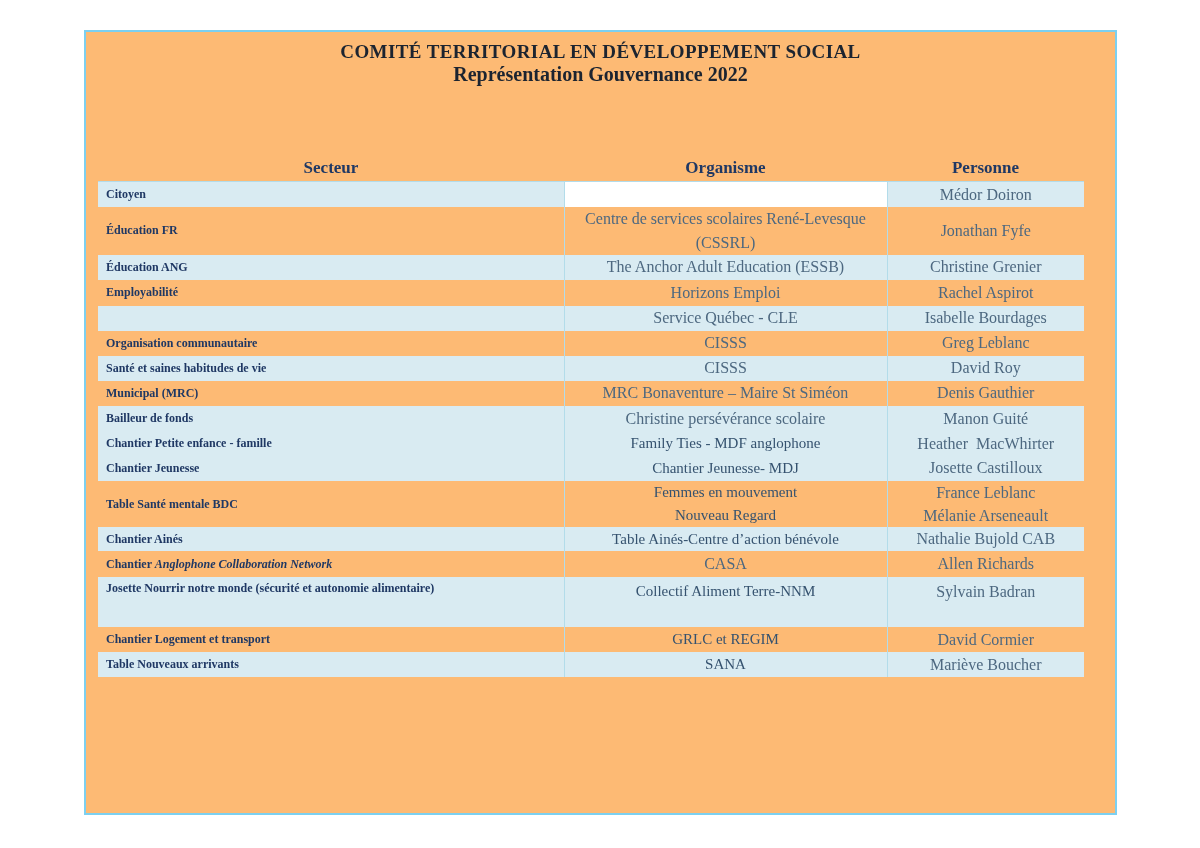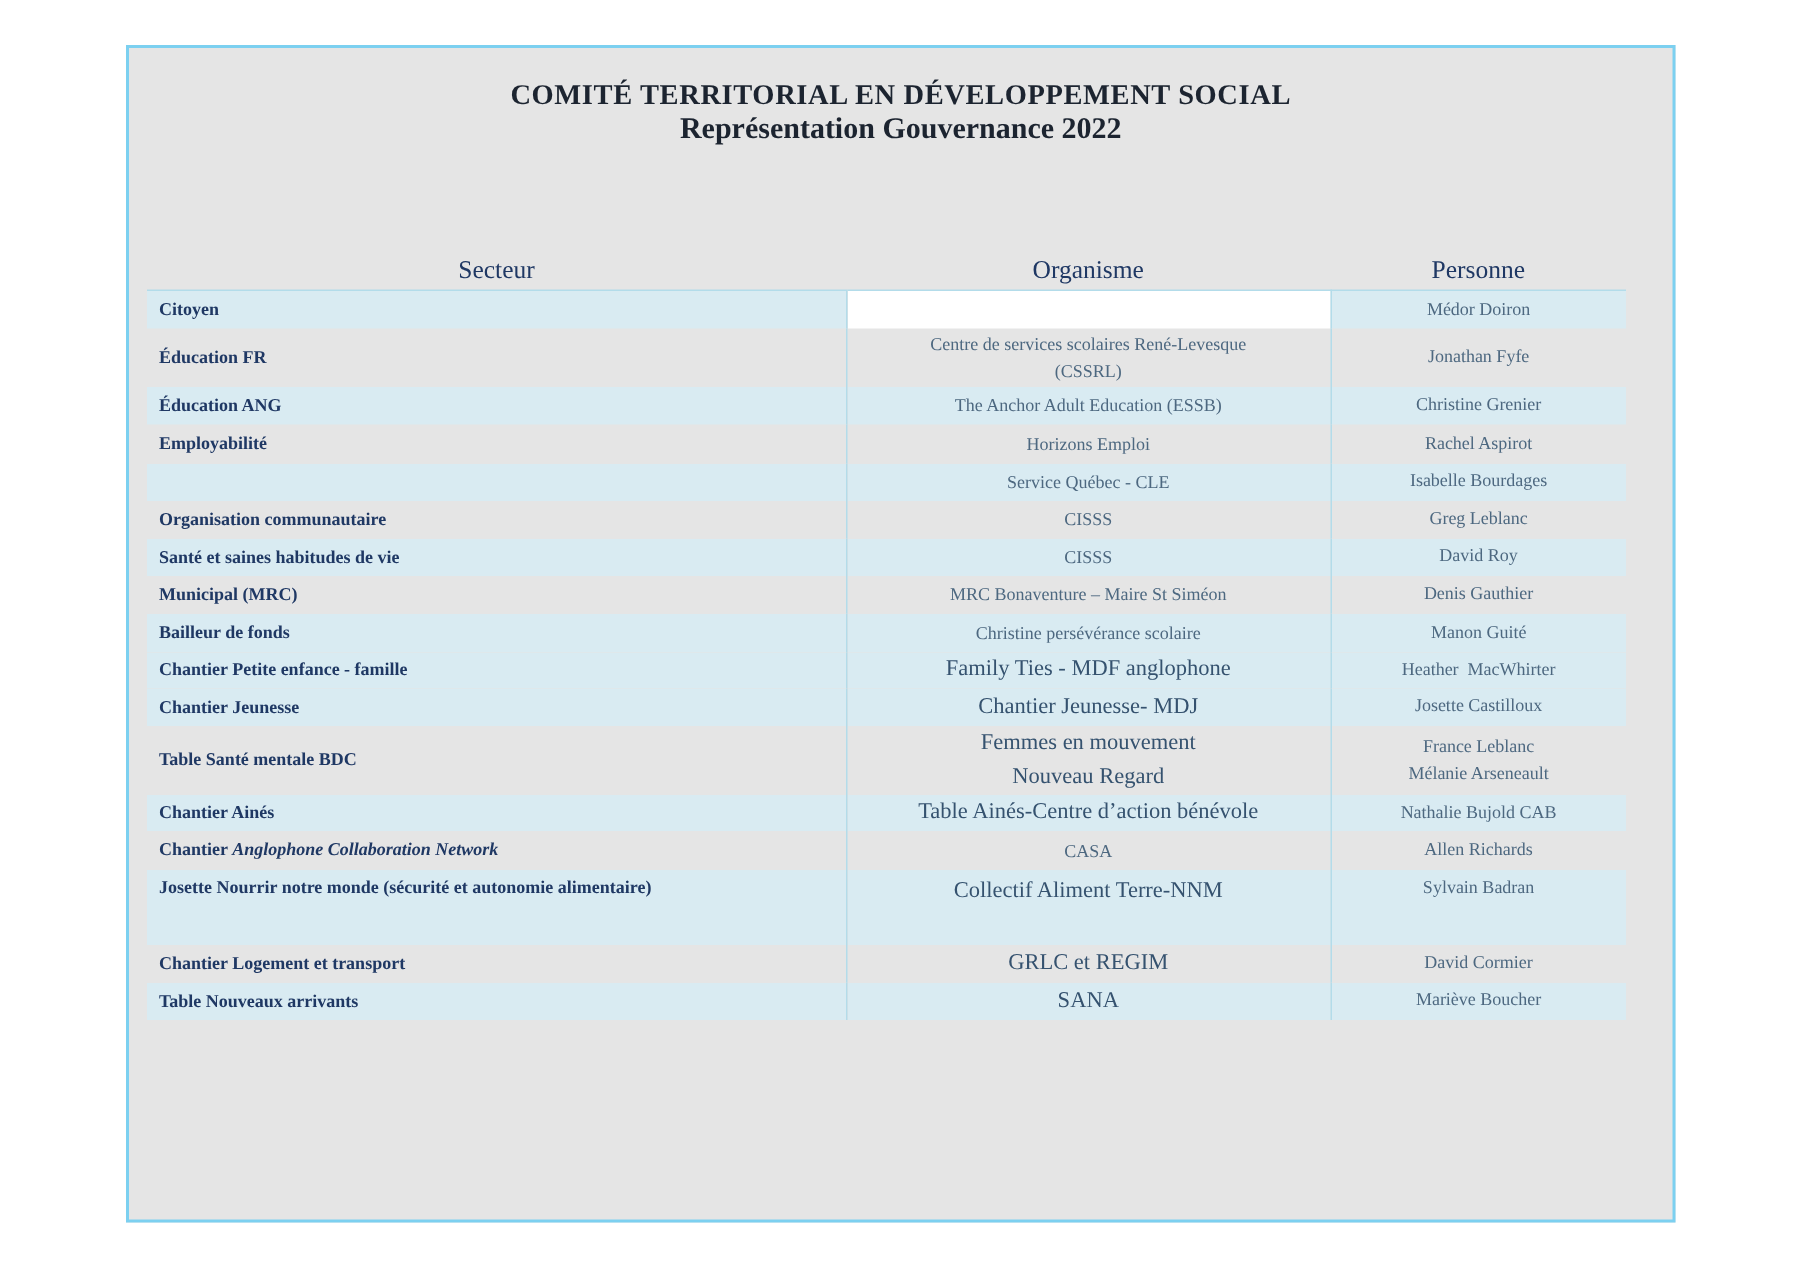--- a/index.html
+++ b/index.html
@@ -4,22 +4,22 @@
 <style>
   * { margin: 0; padding: 0; box-sizing: border-box; }
   html, body { width: 1200px; height: 848px; background: #ffffff; overflow: hidden; }
   body { font-family: "Liberation Serif", serif; position: relative; }
 
   .page-frame {
     position: absolute;
     left: 84px; top: 30px;
     width: 1033px; height: 785px;
     border: 2px solid var(--accent-border, #7cd0f0);
-    background: #e5e5e5;
-    padding-top: 20px;
+    background: #fdba74;
+    padding-top: 8px;
   }
 
   .doc-title {
     text-align: center;
     font-weight: bold;
     font-size: 19px;
     line-height: 23px;
     letter-spacing: 0.4px;
     color: var(--title-text, #1c2430);
   }
@@ -32,21 +32,21 @@
   }
 
   table.gov-table {
     border-collapse: collapse;
     table-layout: fixed;
     width: 986px;
     margin: 73px 0 0 12px;
   }
   table.gov-table th {
     font-size: 17px;
-    font-weight: normal;
+    font-weight: bold;
     color: var(--heading-text, #1f3864);
     text-align: center;
     height: 23px;
     vertical-align: bottom;
     padding-bottom: 3px;
   }
   table.gov-table td {
     vertical-align: middle;
     overflow: hidden;
   }
@@ -64,27 +64,27 @@
   }
   td.cell-secteur i { font-style: italic; }
 
   td.cell-organisme {
     border-left: 1px solid var(--cell-border, #b3dcea);
     border-right: 1px solid var(--cell-border, #b3dcea);
     text-align: center;
     white-space: pre-line;
     color: var(--secondary-text, #4d6880);
   }
-  td.cell-organisme.org-small { font-size: 12px; line-height: 1.5; }
+  td.cell-organisme.org-small { font-size: 16px; line-height: 1.5; }
   td.cell-organisme.org-large { font-size: 15px; line-height: 1.5; color: var(--org-large-text, #35526f); }
 
   td.cell-personne {
     text-align: center;
     white-space: pre-line;
-    font-size: 12px;
+    font-size: 16px;
     line-height: 1.45;
     color: var(--secondary-text, #4d6880);
   }
 
   tr.vtop td { vertical-align: top; padding-top: 3px; }
 </style>
 </head>
 <body>
 
 <div class="page-frame">

